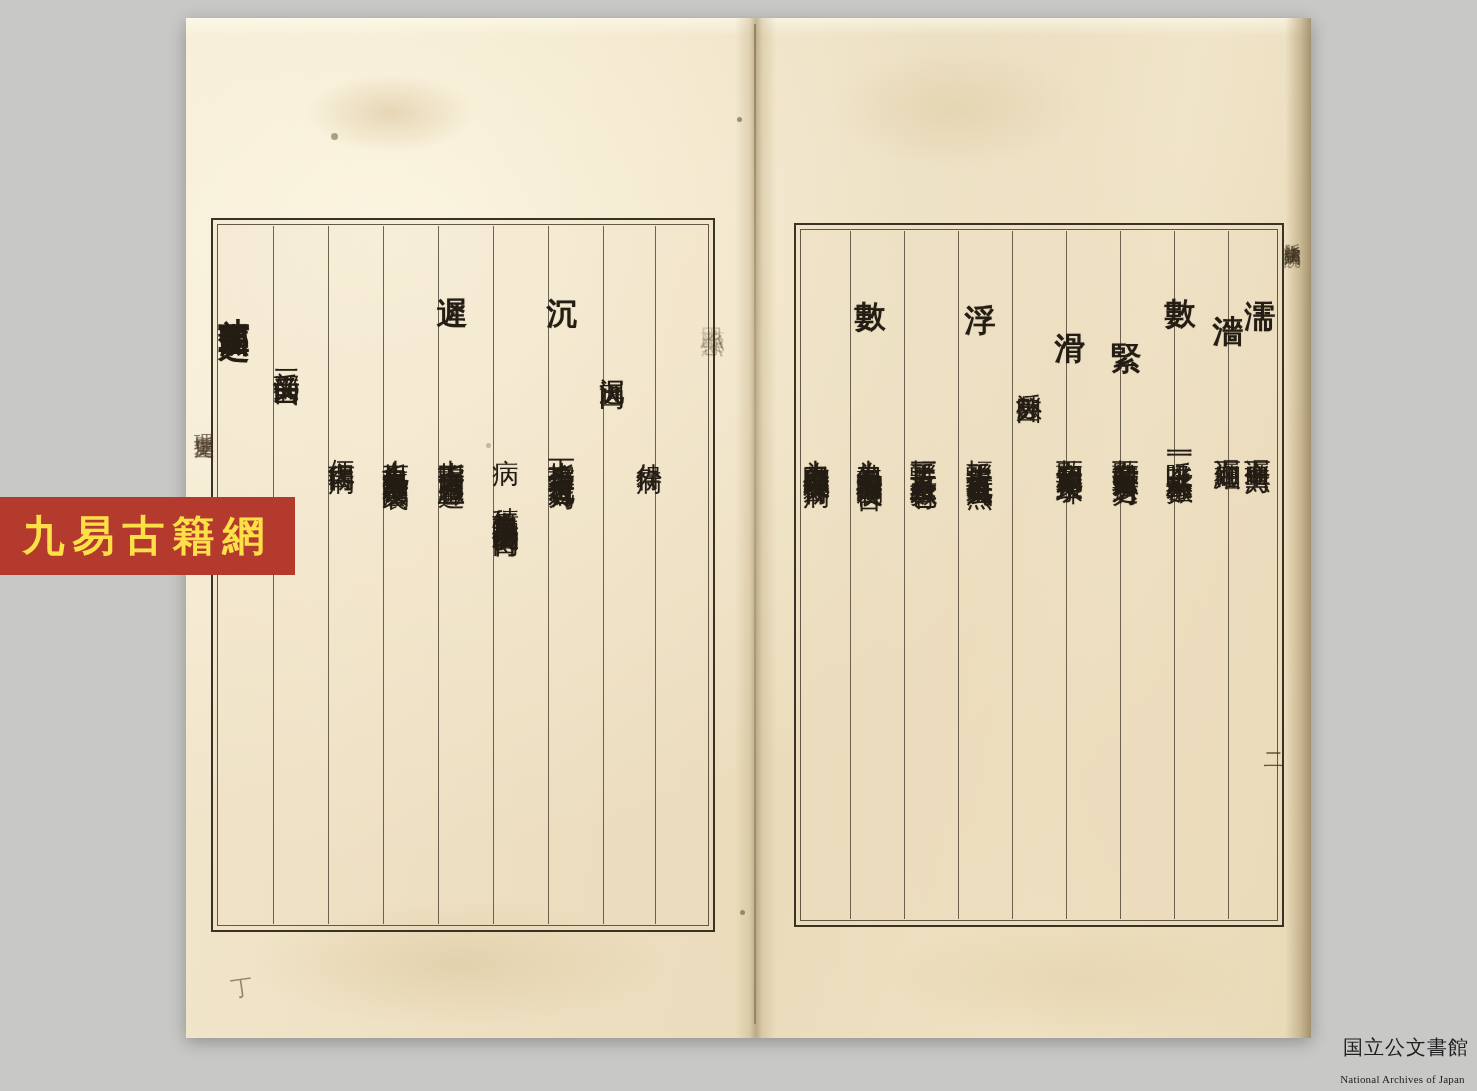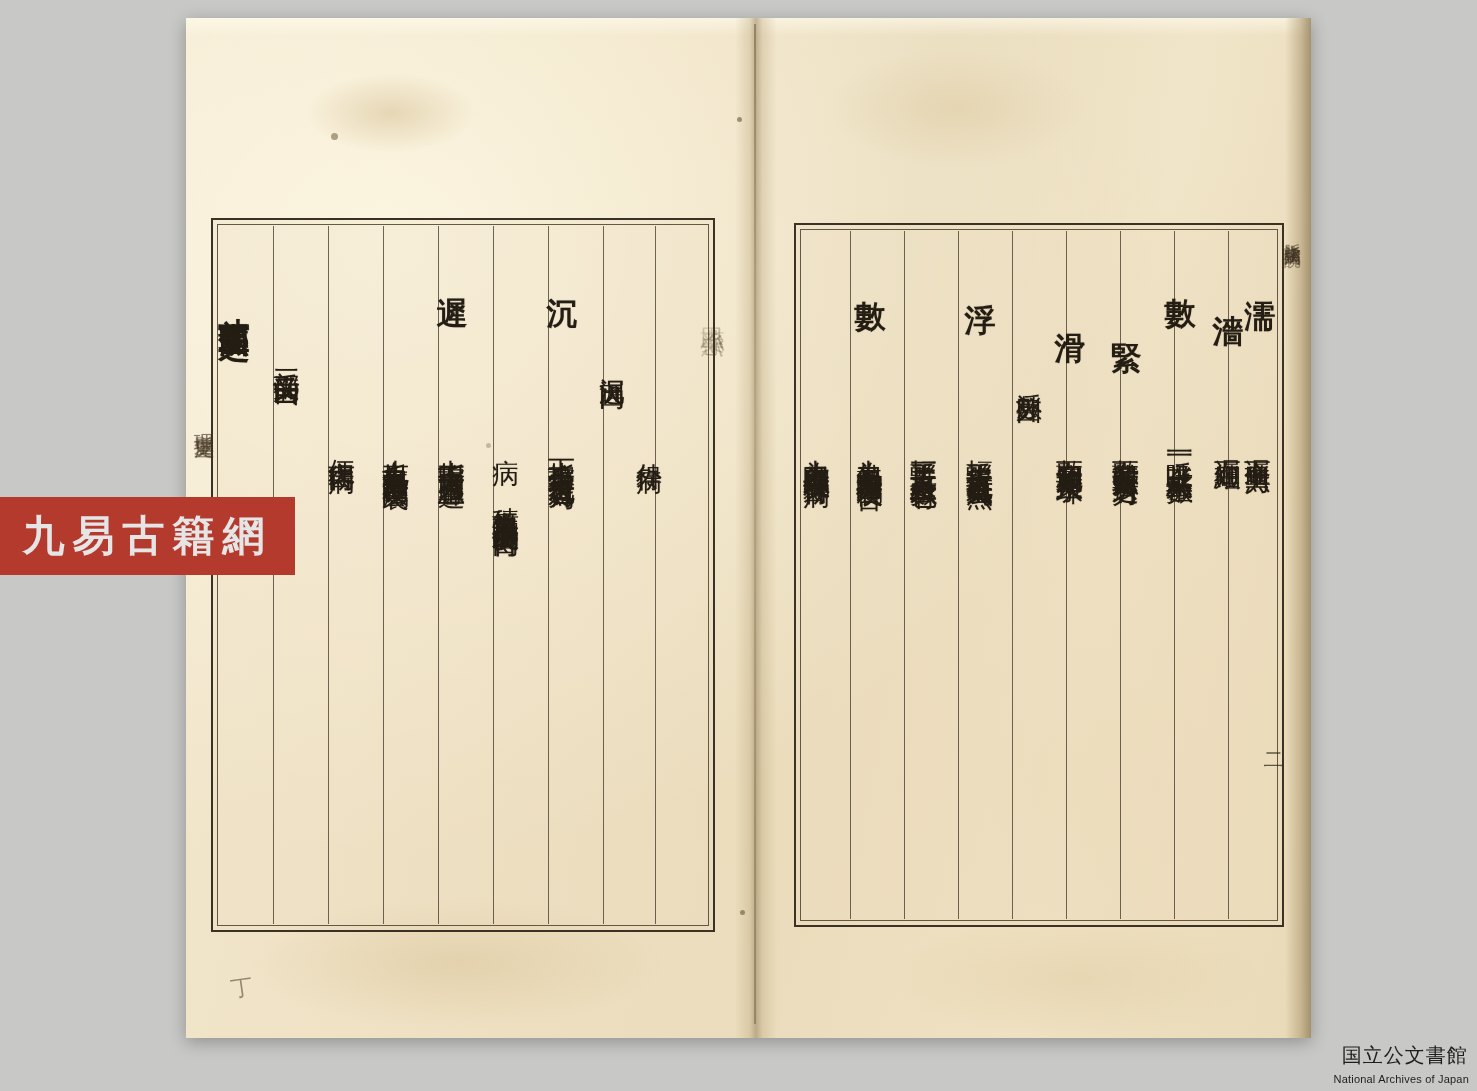--- a/index.html
+++ b/index.html
@@ -168,45 +168,45 @@
     height: 78px;
     background: #b43a2d;
     display: flex;
     align-items: center;
     justify-content: center;
   }
   .watermark span {
     font-family: "DejaVu Serif", serif;
     font-size: 42px;
     font-weight: bold;
-    color: #e5e5e5;
+    color: #fde047;
     letter-spacing: 8px;
   }
 
   
   .credit {
     position: absolute;
     right: 8px;
     bottom: 6px;
     text-align: center;
     color: #1e1e1e;
   }
   .credit .jp {
     font-family: "DejaVu Serif", serif;
     font-size: 20px;
     letter-spacing: 1px;
     display: block;
     margin-left: 7px;
   }
   .credit .en {
-    font-family: Liberation Sans, sans-serif;
+    font-family: Liberation Serif, serif;
     font-size: 11px;
     letter-spacing: 0.2px;
     display: block;
-    margin-top: 4px;
+    margin-top: 12px;
   }
 
   
   .pencil {
     position: absolute;
     font-family: "DejaVu Serif", serif;
     color: rgba(70,58,40,0.55);
     font-size: 22px;
     transform: rotate(-8deg);
   }

